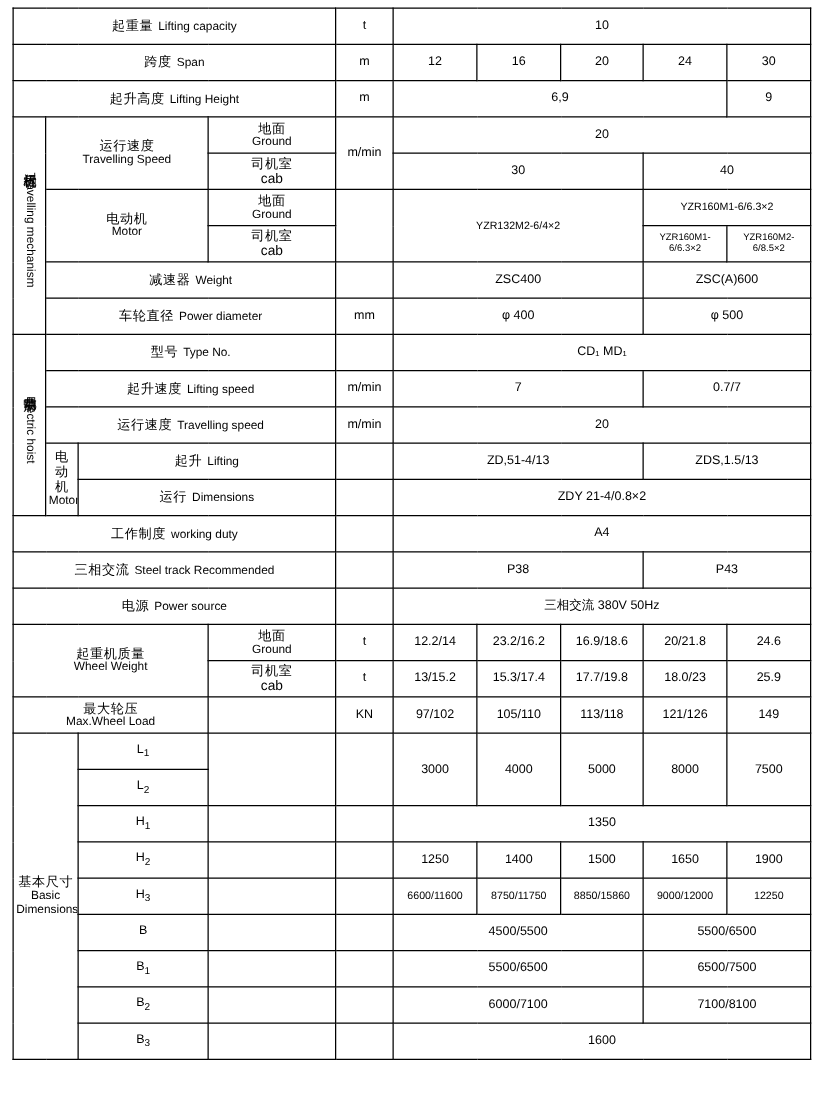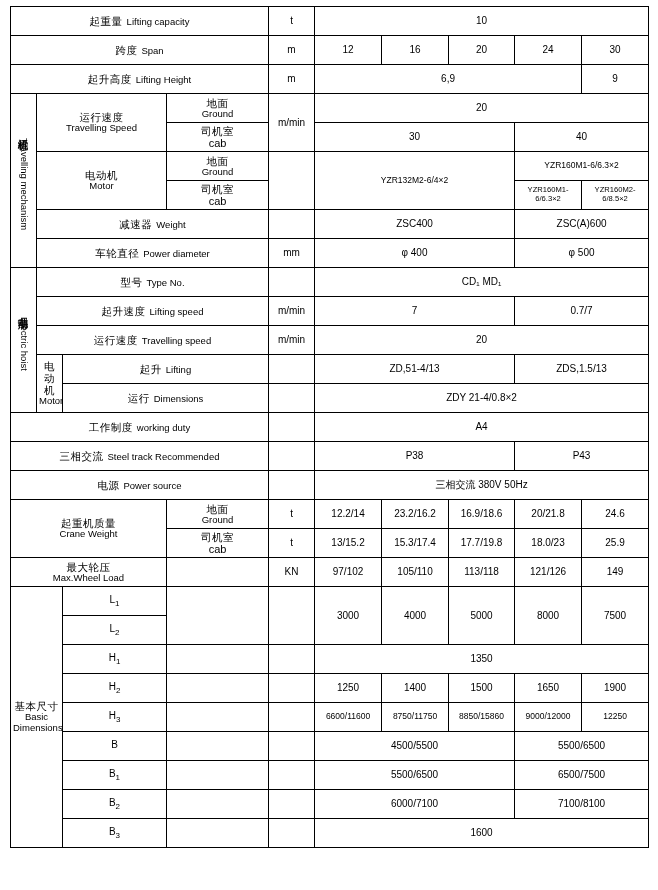--- a/index.html
+++ b/index.html
@@ -236,21 +236,21 @@
         <td colspan="4" class="lbl inline">
           <span class="cn">电源</span><span class="en">Power source</span>
         </td>
         <td></td>
         <td colspan="5">三相交流  380V  50Hz</td>
       </tr>
 
       <tr>
         <td colspan="3" rowspan="2" class="lbl">
           <span class="cn">起重机质量</span>
-          <span class="en">Crane Weight</span>
+          <span class="en">Wheel Weight</span>
         </td>
         <td class="lbl">
           <span class="cn">地面</span>
           <span class="en">Ground</span>
         </td>
         <td>t</td>
         <td>12.2/14</td>
         <td>23.2/16.2</td>
         <td>16.9/18.6</td>
         <td>20/21.8</td>

